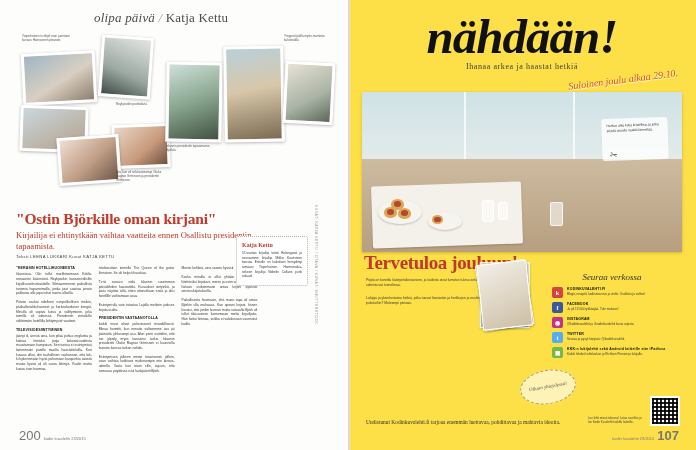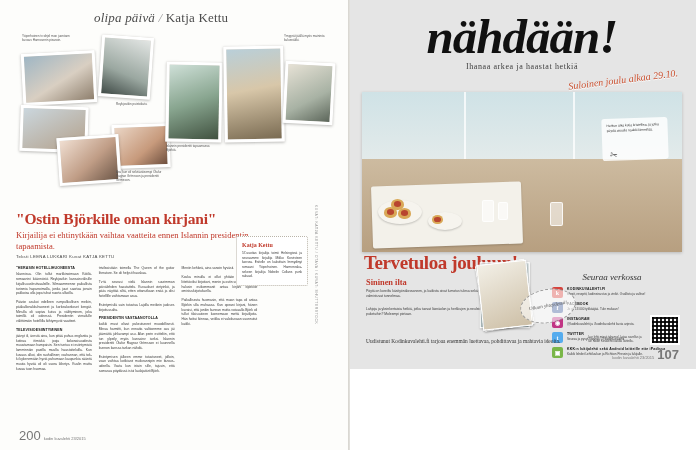--- a/index.html
+++ b/index.html
@@ -13,22 +13,22 @@
   }
   .spread { position:absolute; inset:0; display:flex; }
 
   
   .page-left {
     position:relative; width:348px; height:450px;
     background:#fdfdfb;
     padding: 10px 12px 0 16px;
   }
   .page-right {
-    position:relative; width:348px; height:369px;
-    background:#e5e5e5;
+    position:relative; width:348px; height:450px;
+    background:#fde047;
   }
   .gutter {
     position:absolute; left:348px; top:0; width:2px; height:450px;
     background:linear-gradient(to right,#e4e2dd,#cfcdc7,#f3f2ef);
     z-index:30;
   }
 
   
   .kicker {
     font-family:"Liberation Serif", serif;
@@ -269,21 +269,21 @@
       </div>
 
       <div class="cap" style="left:6px; top:2px;">Yöperhoinen tv:ohjel­ man juontaen kuvaus Hannoverin pisaroin.</div>
       <div class="cap" style="left:100px; top:70px;">Reykjavikin puistokatu.</div>
       <div class="cap" style="left:100px; top:138px; width:46px;">Asu kun oli selviäväisempi Ólafur Ragnar Grímsson ja presidentti Grímsson.</div>
       <div class="cap" style="left:150px; top:112px; width:46px;">Islannin presidentti tapaamassa Björkiä.</div>
       <div class="cap" style="left:268px; top:2px;">Ympyrät jäällä myös maininta kulusnäkki.</div>
     </div>
 
     <h1 class="headline">"Ostin Björkille oman kirjani"</h1>
-    <p class="subhead">Kirjailija ei ehtinytkään vaihtaa vaatteita ennen Islannin presidentin tapaamista.</p>
+    <p class="subhead">Kirjailija ei ehtinytkään vaihtaa vaatteita ennen Osallistu presidentin tapaamista.</p>
     <div class="byline">Teksti LEENA LUKKARI Kuvat KATJA KETTU</div>
 
     <div class="cols">
 
       <div class="col">
         <div class="subh">"HERÄSIN HOTELLIHUONEESTA</div>
         <p>Islannissa. Olin tullut markkinoi­maan Kätilö-romaanini käännöstä Reykjavikin kansainvälisille kirjallisuusfestivaaleille. Silm­aamme­nne paikallista turismia hapar­roimalla, jonka juuri saartaa jonain pakkoisa olla jopa tuhat nuorta ulkoilla.</p>
         <p>Päivän asukoi edelleen rumpuli­kullisen meikin, pääkallo­nakku­huoneet ja korkeakorkoset kengät. Minulla oli sopiva kutsu ja välitty­minen, joka toimillä oli odeessä. Presidentin vierailulle välittömäin hotellilla kiihtymyvät vaatteet.</p>
         <div class="subh">TELEVISIOESIINTYMINEN</div>
         <p>jäänyt ili, ärestä aina, kun pitää puhua englantia ja kotiraa itimiskä jooja kokonaisuudesta muustamaan hampaisin. Sen tuntuu ei esiintymisiä lamminnäin paeilla muulla haas­tatteluilla. Kun kuvaus alkoi, olin rauhallinen; rauhannan, että tok­ki kykenemään hyviä puhumaan kaupunkia sääntä muuta hyvää oli oli suora lähetys. Kuulin matta kuvaa tuon huomaa.</p>
@@ -345,21 +345,20 @@
       <div class="glass" style="left:188px; bottom:26px; width:13px; height:24px;"></div>
       <div class="hero-badge">Herkun aika kotia kristellisa, ja jotka pöydä avuulla naakki lämmitää.</div>
     </div>
 
     <div class="scissors">✂</div>
 
     <div class="tervetuloa">Tervetuloa jouluun!</div>
 
     <div class="r-col">
       <div class="r-item">
-        <h5>Sininen ilta</h5>
         <p>Pöytä on koreiltu käsityönälossaneen, ja kaikista oivat lumotus tulesa sekä tähdet. Kaikkia ilta valmistuvat tunnelmaa.</p>
       </div>
       <div class="r-item">
         <p>Lahjoja ja yksinkertaisia hetkiä, jotka tuovat läsnäolon ja herkkujen ja neuleiden pehmeyyttä puketuihin? Moleempi pietaan.</p>
       </div>
     </div>
 
     <div class="magpile">
       <div style="transform:rotate(6deg); background:linear-gradient(160deg,#cfd9da,#9fb0b2);"></div>
       <div style="transform:rotate(-3deg); background:linear-gradient(160deg,#e6e1d4,#b9a98c);"></div>

